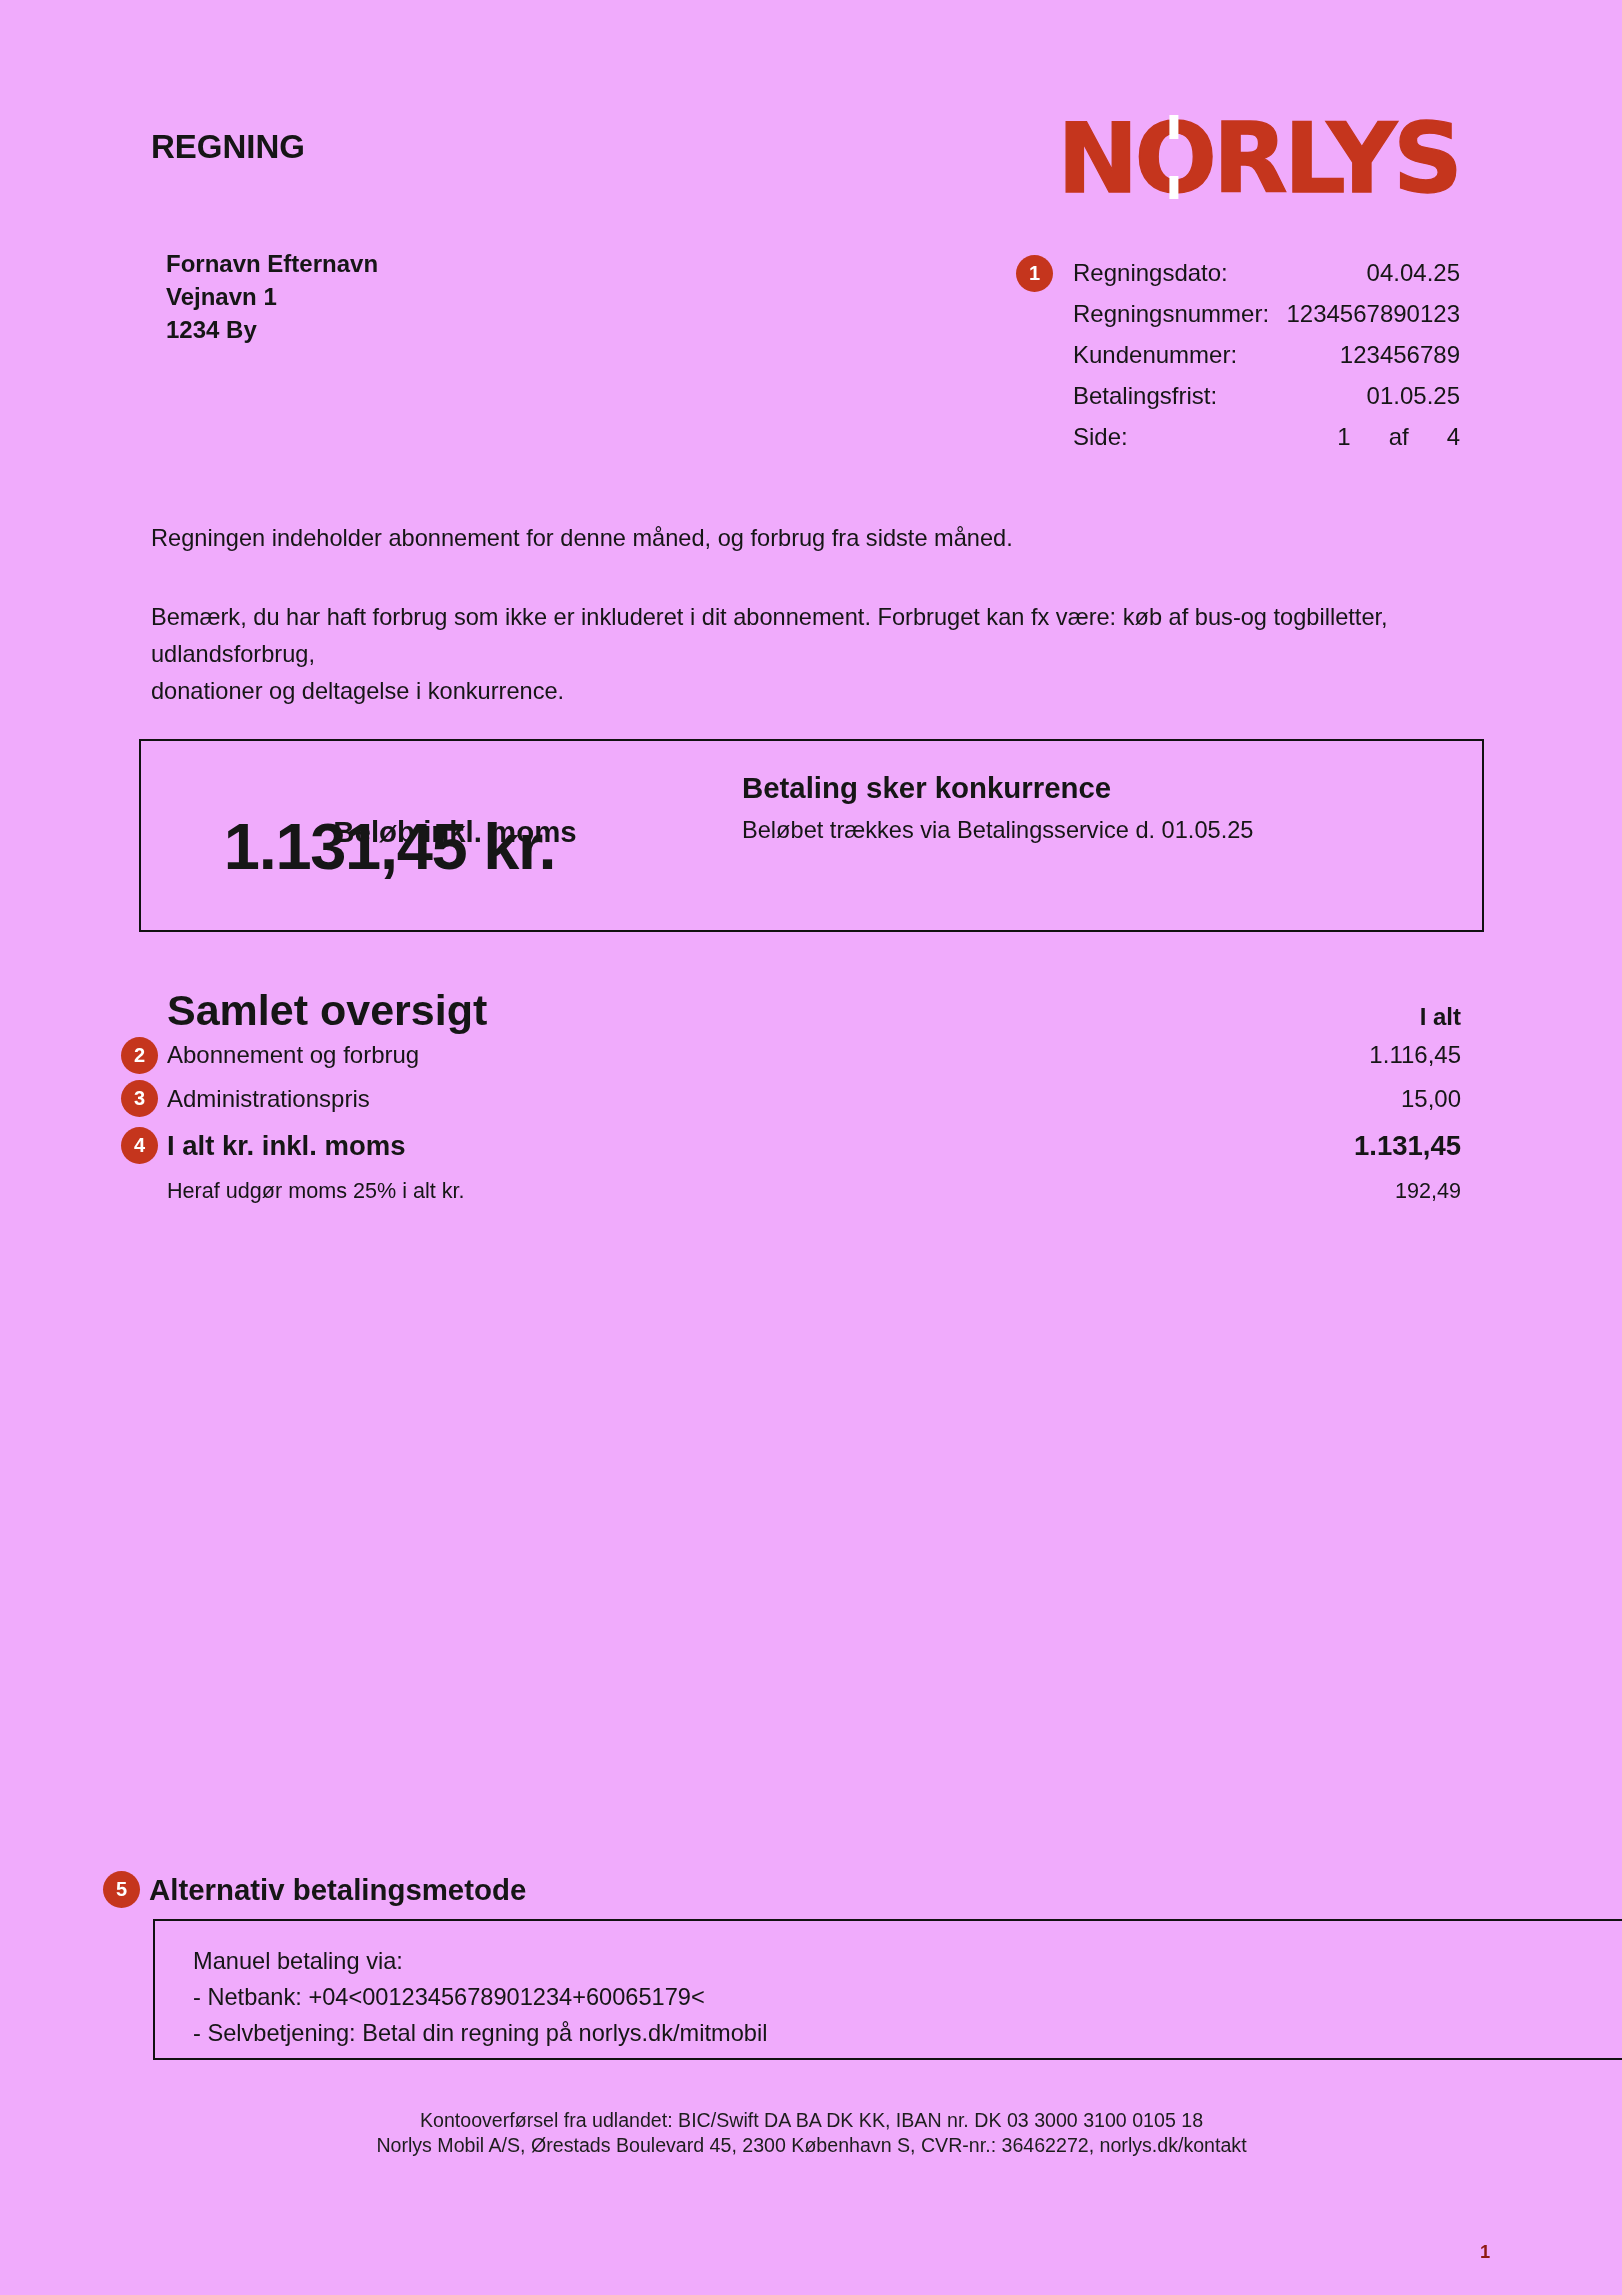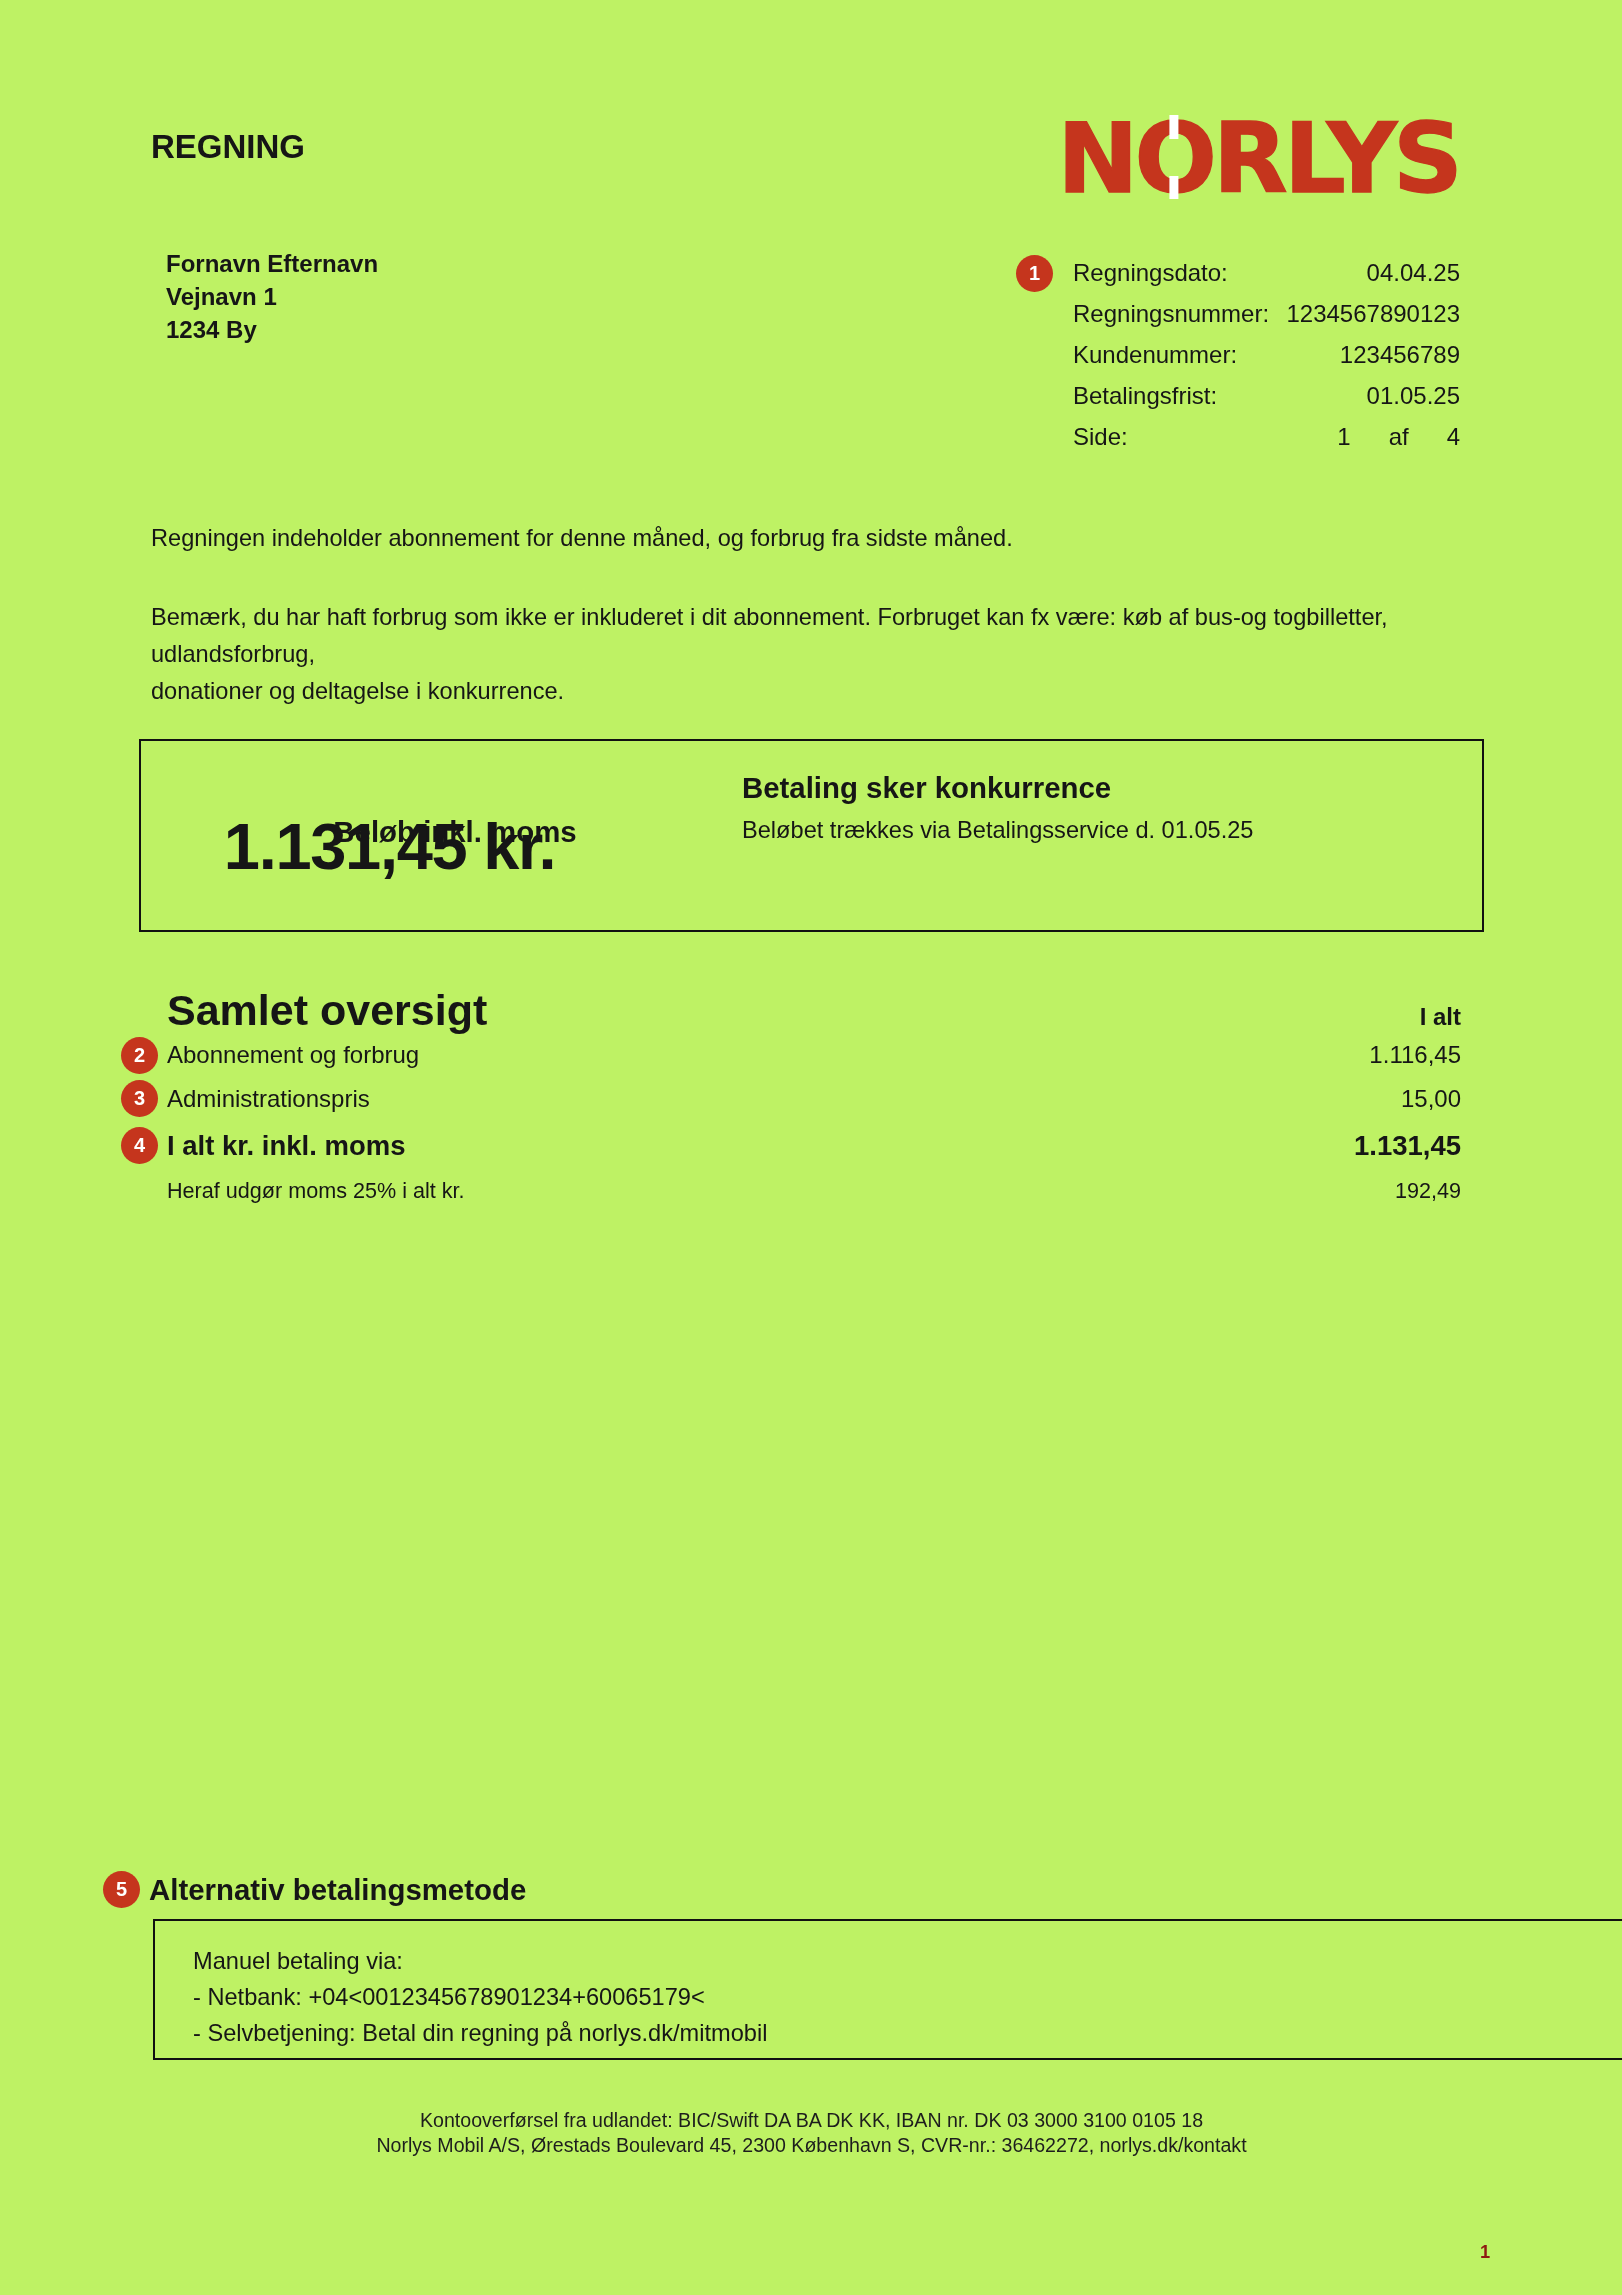--- a/index.html
+++ b/index.html
@@ -1,19 +1,19 @@
 <!DOCTYPE html>
 <html style="font-size:10.5px"><head>
 <meta charset="utf-8">
 <style>
   html,body{margin:0;padding:0;background:#ffffff;}
   .page{
     position:relative;
     width:1623px;height:2295px;
-    background:#bef264;
+    background:#f0abfc;
     font-family:"Liberation Sans", sans-serif;
     color:#161616;
     overflow:hidden;
   }
   
   .doc-title{
     position:absolute;left:151px;top:128px;
     font-size:33px;font-weight:bold;line-height:37px;letter-spacing:0px;margin:0;
   }
   .logo{

